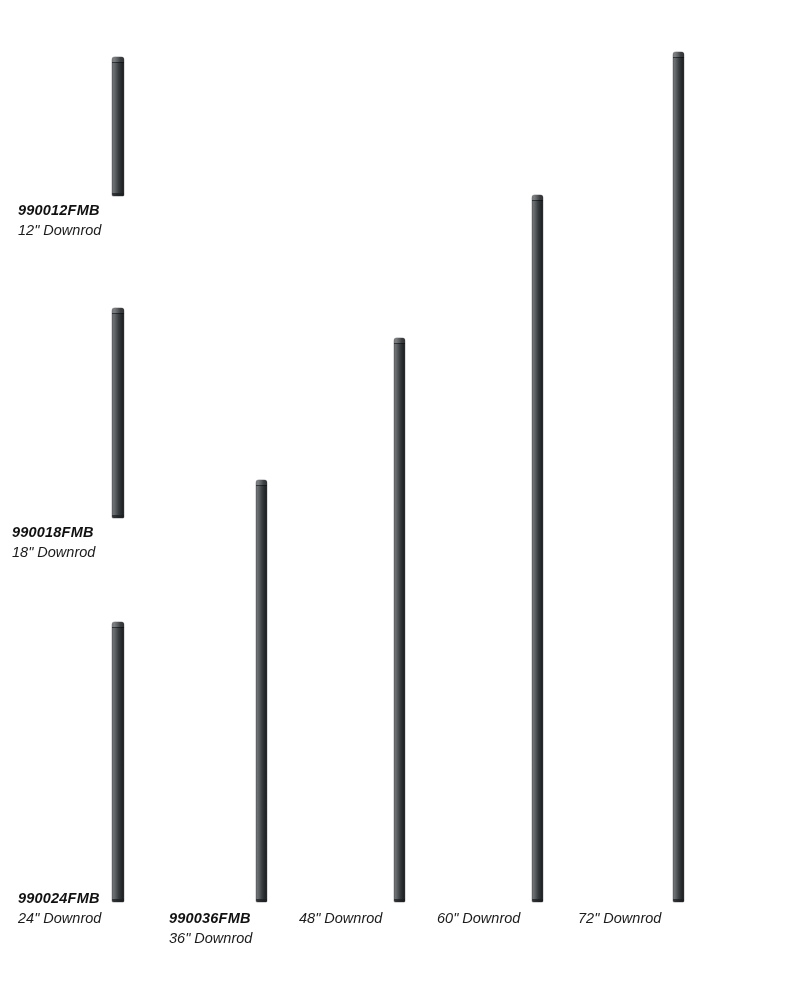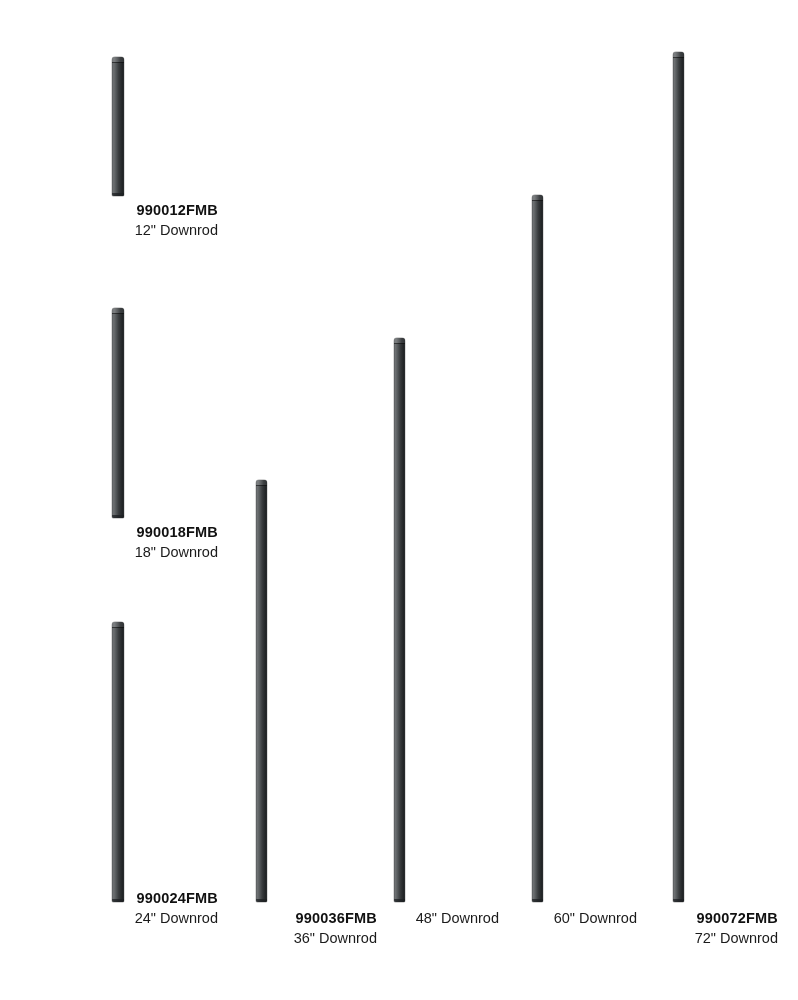--- a/index.html
+++ b/index.html
@@ -62,22 +62,23 @@
     position: absolute;
     bottom: 0;
     left: 0;
     right: 0;
     height: 3px;
     border-radius: 0 0 2px 2px;
     background: linear-gradient(to right, #35383a 0%, #24272a 50%, #1c1f21 100%);
   }
   .labels {
     position: absolute;
-    text-align: right;
+    text-align: left;
     white-space: nowrap;
+    font-style: italic;
   }
   .sku {
     font-size: 14.5px;
     font-weight: bold;
     letter-spacing: 0.2px;
     line-height: 20px;
     color: #111111;
   }
   .desc {
     font-size: 14.5px;
@@ -100,21 +101,21 @@
         <div class="sku">990012FMB</div>
         <div class="desc">12" Downrod</div>
       </div>
     </div>
     <div class="rod-group" style="left: 0px; top: 0px;">
       <div class="rod" style="left: 112px; top: 308px; width: 12px; height: 210px;">
         <div class="cap"></div>
         <div class="cap-line"></div>
         <div class="foot"></div>
       </div>
-      <div class="labels" style="left: 18px; top: 522px; width: 200px;">
+      <div class="labels" style="left: 12px; top: 522px; width: 200px;">
         <div class="sku">990018FMB</div>
         <div class="desc">18" Downrod</div>
       </div>
     </div>
     <div class="rod-group" style="left: 0px; top: 0px;">
       <div class="rod" style="left: 112px; top: 622px; width: 12px; height: 280px;">
         <div class="cap"></div>
         <div class="cap-line"></div>
         <div class="foot"></div>
       </div>
@@ -122,21 +123,21 @@
         <div class="sku">990024FMB</div>
         <div class="desc">24" Downrod</div>
       </div>
     </div>
     <div class="rod-group" style="left: 0px; top: 0px;">
       <div class="rod" style="left: 255.5px; top: 480px; width: 11px; height: 422px;">
         <div class="cap"></div>
         <div class="cap-line"></div>
         <div class="foot"></div>
       </div>
-      <div class="labels" style="left: 177px; top: 908px; width: 200px;">
+      <div class="labels" style="left: 169px; top: 908px; width: 200px;">
         <div class="sku">990036FMB</div>
         <div class="desc">36" Downrod</div>
       </div>
     </div>
     <div class="rod-group" style="left: 0px; top: 0px;">
       <div class="rod" style="left: 393.5px; top: 338px; width: 11px; height: 564px;">
         <div class="cap"></div>
         <div class="cap-line"></div>
         <div class="foot"></div>
       </div>
@@ -154,17 +155,16 @@
         <div class="desc">60" Downrod</div>
       </div>
     </div>
     <div class="rod-group" style="left: 0px; top: 0px;">
       <div class="rod" style="left: 672.5px; top: 52px; width: 11px; height: 850px;">
         <div class="cap"></div>
         <div class="cap-line"></div>
         <div class="foot"></div>
       </div>
       <div class="labels" style="left: 578px; top: 908px; width: 200px;">
-        <div class="sku">990072FMB</div>
         <div class="desc">72" Downrod</div>
       </div>
     </div>
   </div>
 
 </body></html>

